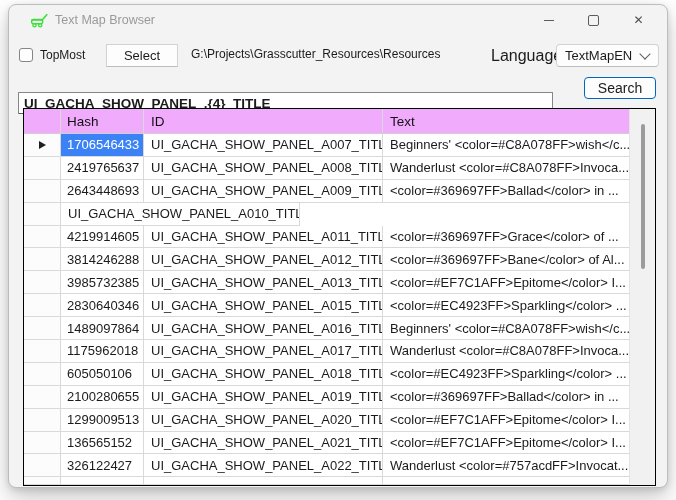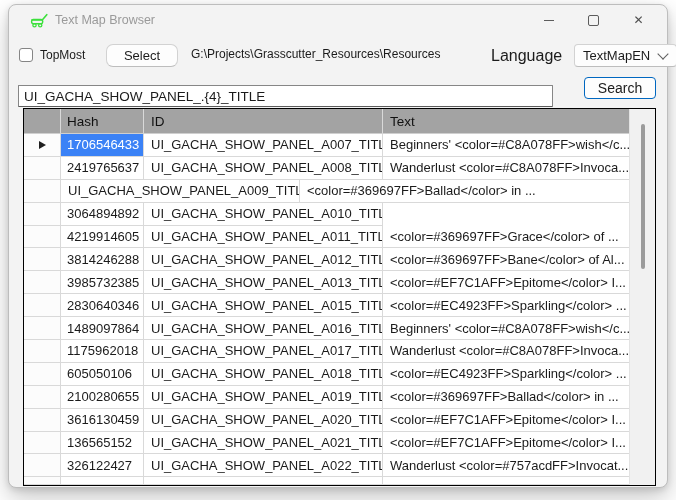--- a/index.html
+++ b/index.html
@@ -29,62 +29,62 @@
   .glyph-close{font-size:12px;color:#4d4d4d;line-height:1;}
   
   .toolbar{position:absolute;left:0;top:39px;right:0;height:26px;}
   .checkbox{
     position:absolute;left:10px;top:4px;width:14px;height:14px;
     background:#fff;border:1px solid #858585;border-radius:3px;box-sizing:border-box;
   }
   .topmost-label{position:absolute;left:31px;top:4px;font-size:12px;color:#1b1b1b;}
   .btn{
     background:#fdfdfd;border:1px solid #d2d2d2;border-bottom-color:#bdbdbd;
-    border-radius:7px;font-size:13px;color:#1b1b1b;box-sizing:border-box;
+    border-radius:0;font-size:13px;color:#1b1b1b;box-sizing:border-box;
     display:flex;align-items:center;justify-content:center;
   }
   .select-btn{position:absolute;left:97px;top:0;width:72px;height:23px;}
   .resources-path{position:absolute;left:182px;top:3px;font-size:12px;color:#1b1b1b;white-space:nowrap;}
   .language-label{position:absolute;left:482px;top:3px;font-size:16px;color:#1b1b1b;}
   .combo{
-    position:absolute;left:565px;top:0;width:103px;height:23px;
+    position:absolute;left:547px;top:0;width:103px;height:23px;
     background:#fdfdfd;border:1px solid #d2d2d2;border-bottom-color:#bdbdbd;border-radius:4px;
     box-sizing:border-box;display:flex;align-items:center;
   }
   .combo-value{font-size:13px;color:#1b1b1b;margin-left:8px;flex:1;white-space:nowrap;}
   .chevron{
     width:7px;height:7px;border-right:1.4px solid #5f5f5f;border-bottom:1.4px solid #5f5f5f;
     transform:rotate(45deg);margin-right:9px;margin-top:-3px;
   }
   
   .searchrow{position:absolute;left:0;top:72px;right:0;height:22px;}
   .search-input{
-    position:absolute;left:9px;top:8px;width:535px;height:22px;box-sizing:border-box;
+    position:absolute;left:9px;top:15px;width:535px;height:22px;box-sizing:border-box;
     border:1px solid #868686;border-bottom:1.6px solid #5c5c5c;border-radius:1px;
     background:#fff;font-family:inherit;font-size:13.5px;color:#1b1b1b;
-    padding:0 5px;outline:none;
+    padding:0 5px;outline:none;font-weight:bold;
   }
   .search-btn{position:absolute;left:575px;top:0;width:72px;height:22px;
     border:1.5px solid #0067c0;border-radius:4px;font-size:14px;}
   
   .grid{
     position:absolute;left:14px;top:103px;width:633px;height:378px;
     background:#ffffff;border:1.5px solid #000;box-sizing:border-box;overflow:hidden;
   }
   .grid-content{position:absolute;left:0;top:0;right:25px;bottom:0;overflow:hidden;}
   .g-row,.g-header{display:flex;width:100%;}
   .g-header{height:25px;}
   .g-row{height:22.9px;}
   .g-row.partial{height:8px;overflow:hidden;}
   .cell{
     box-sizing:border-box;border-right:1px solid #d9d9d9;border-bottom:1px solid #d9d9d9;
     white-space:nowrap;overflow:hidden;flex:none;
     font-size:13px;color:#1b1b1b;display:flex;align-items:center;
   }
-  .hcell{font-size:13.5px;color:#111;background:#a3a3a3;border-bottom-color:#cfcfcf;}
+  .hcell{font-size:13.5px;color:#111;background:#f0abfc;border-bottom-color:#cfcfcf;}
   .c-corner{width:37px;}
   .c-hash{width:83px;padding-left:6px;}
   .c-id{width:239px;padding-left:7px;}
   .c-text{flex:1 1 auto;padding-left:7px;border-right:none;}
   .c-rowhdr{width:37px;background:#fcfcfc;justify-content:center;}
   .row-marker{
     width:0;height:0;border-left:7px solid #1f1f1f;
     border-top:4.5px solid transparent;border-bottom:4.5px solid transparent;
     visibility:hidden;
   }
@@ -159,28 +159,28 @@
               <span class="row-marker"></span>
             </div>
     <div class="cell c-hash">2419765637</div>
     <div class="cell c-id">UI_GACHA_SHOW_PANEL_A008_TITLE</div>
     <div class="cell c-text">Wanderlust &lt;color=#C8A078FF&gt;Invoca...</div>
   </div>
           <div class="g-row">
     <div class="cell c-rowhdr">
               <span class="row-marker"></span>
             </div>
+    <div class="cell c-hash">2643448693</div>
     <div class="cell c-id">UI_GACHA_SHOW_PANEL_A009_TITLE</div>
     <div class="cell c-text">&lt;color=#369697FF&gt;Ballad&lt;/color&gt; in ...</div>
   </div>
           <div class="g-row">
     <div class="cell c-rowhdr">
               <span class="row-marker"></span>
             </div>
-    <div class="cell c-hash">3064894892</div>
     <div class="cell c-id">UI_GACHA_SHOW_PANEL_A010_TITLE</div>
   </div>
           <div class="g-row">
     <div class="cell c-rowhdr">
               <span class="row-marker"></span>
             </div>
     <div class="cell c-hash">4219914605</div>
     <div class="cell c-id">UI_GACHA_SHOW_PANEL_A011_TITLE</div>
     <div class="cell c-text">&lt;color=#369697FF&gt;Grace&lt;/color&gt; of ...</div>
   </div>
@@ -237,21 +237,21 @@
               <span class="row-marker"></span>
             </div>
     <div class="cell c-hash">2100280655</div>
     <div class="cell c-id">UI_GACHA_SHOW_PANEL_A019_TITLE</div>
     <div class="cell c-text">&lt;color=#369697FF&gt;Ballad&lt;/color&gt; in ...</div>
   </div>
           <div class="g-row">
     <div class="cell c-rowhdr">
               <span class="row-marker"></span>
             </div>
-    <div class="cell c-hash">3616130459</div>
+    <div class="cell c-hash">1299009513</div>
     <div class="cell c-id">UI_GACHA_SHOW_PANEL_A020_TITLE</div>
     <div class="cell c-text">&lt;color=#EF7C1AFF&gt;Epitome&lt;/color&gt; I...</div>
   </div>
           <div class="g-row">
     <div class="cell c-rowhdr">
               <span class="row-marker"></span>
             </div>
     <div class="cell c-hash">136565152</div>
     <div class="cell c-id">UI_GACHA_SHOW_PANEL_A021_TITLE</div>
     <div class="cell c-text">&lt;color=#EF7C1AFF&gt;Epitome&lt;/color&gt; I...</div>

